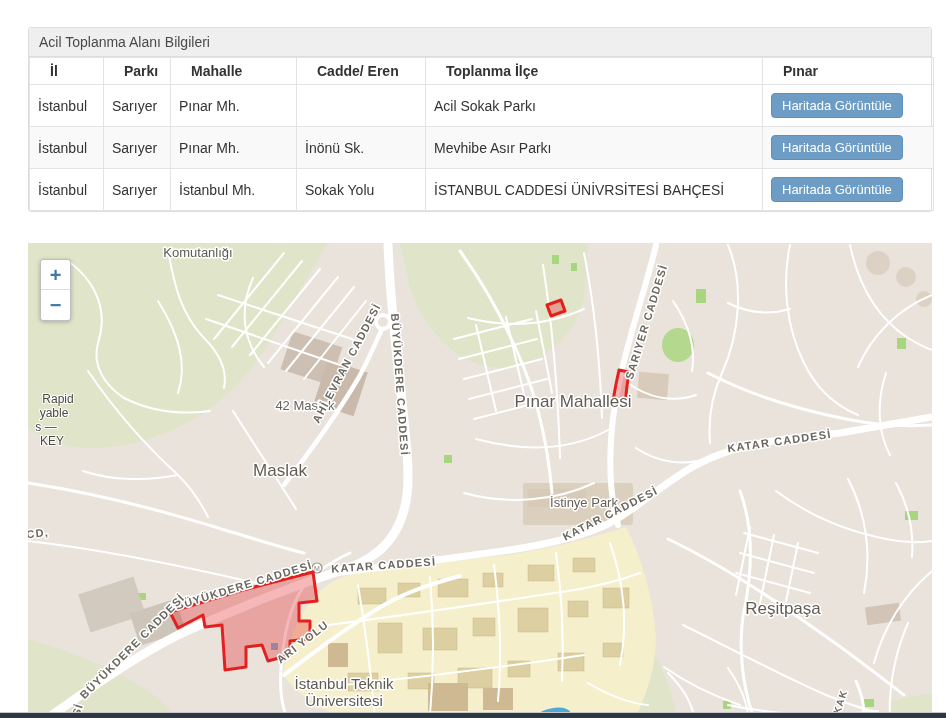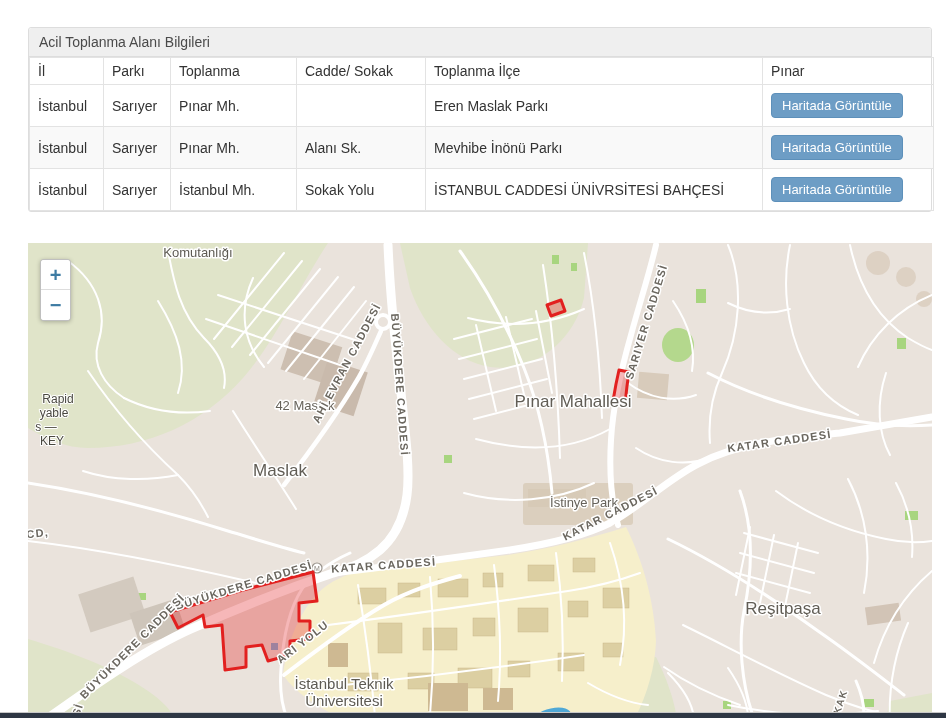--- a/index.html
+++ b/index.html
@@ -18,21 +18,21 @@
   .panel{border:1px solid #ddd;border-radius:3px;width:904px;background:#fff;}
   .panel-heading{
     background:#efefef;border-bottom:1px solid #ddd;
     padding:6px 10px;font-size:14px;color:#4a4a4a;border-radius:3px 3px 0 0;
   }
   table.info{border-collapse:collapse;width:100%;table-layout:fixed;font-size:14px;}
   table.info th,table.info td{
     border:1px solid #e3e3e3;text-align:left;vertical-align:middle;
     white-space:nowrap;overflow:hidden;
   }
-  table.info th{padding:5px 8px;font-weight:normal;color:#333;}
+  table.info th{padding:5px 20px;font-weight:bold;color:#333;}
   table.info td{padding:8px 8px;color:#333;}
   table.info tr.striped td{background:#f9f9f9;}
   .btn-map{
     background:var(--btn);border:1px solid var(--btn-border);color:#fff;
     font-family:"Liberation Sans",sans-serif;font-size:13px;
     padding:4px 10px;border-radius:4px;cursor:pointer;display:inline-block;
   }
   
   .map-wrap{position:relative;width:904px;height:485px;margin-top:31px;background:#eae3dc;}
   .map-wrap svg{display:block;}
@@ -79,41 +79,41 @@
           <col style="width:67px">
           <col style="width:126px">
         <col style="width:129px">
           <col style="width:337px">
           <col style="width:171px">
       </colgroup>
       <thead>
         <tr>
           <th>İl</th>
           <th>Parkı</th>
-          <th>Toplanma</th>
-          <th>Cadde/ Sokak</th>
+          <th>Mahalle</th>
+          <th>Cadde/ Eren</th>
           <th>Toplanma İlçe</th>
           <th>Pınar</th>
         </tr>
       </thead>
       <tbody>
         <tr>
           <td>İstanbul</td>
           <td>Sarıyer</td>
           <td>Pınar Mh.</td>
           <td></td>
-          <td>Eren Maslak Parkı</td>
+          <td>Acil Sokak Parkı</td>
           <td><button class="btn-map">Haritada Görüntüle</button></td>
         </tr>
         <tr class="striped">
           <td>İstanbul</td>
           <td>Sarıyer</td>
           <td>Pınar Mh.</td>
-          <td>Alanı Sk.</td>
-          <td>Mevhibe İnönü Parkı</td>
+          <td>İnönü Sk.</td>
+          <td>Mevhibe Asır Parkı</td>
           <td><button class="btn-map">Haritada Görüntüle</button></td>
         </tr>
         <tr>
           <td>İstanbul</td>
           <td>Sarıyer</td>
           <td>İstanbul Mh.</td>
           <td>Sokak Yolu</td>
           <td>İSTANBUL CADDESİ ÜNİVRSİTESİ BAHÇESİ</td>
           <td><button class="btn-map">Haritada Görüntüle</button></td>
         </tr>

